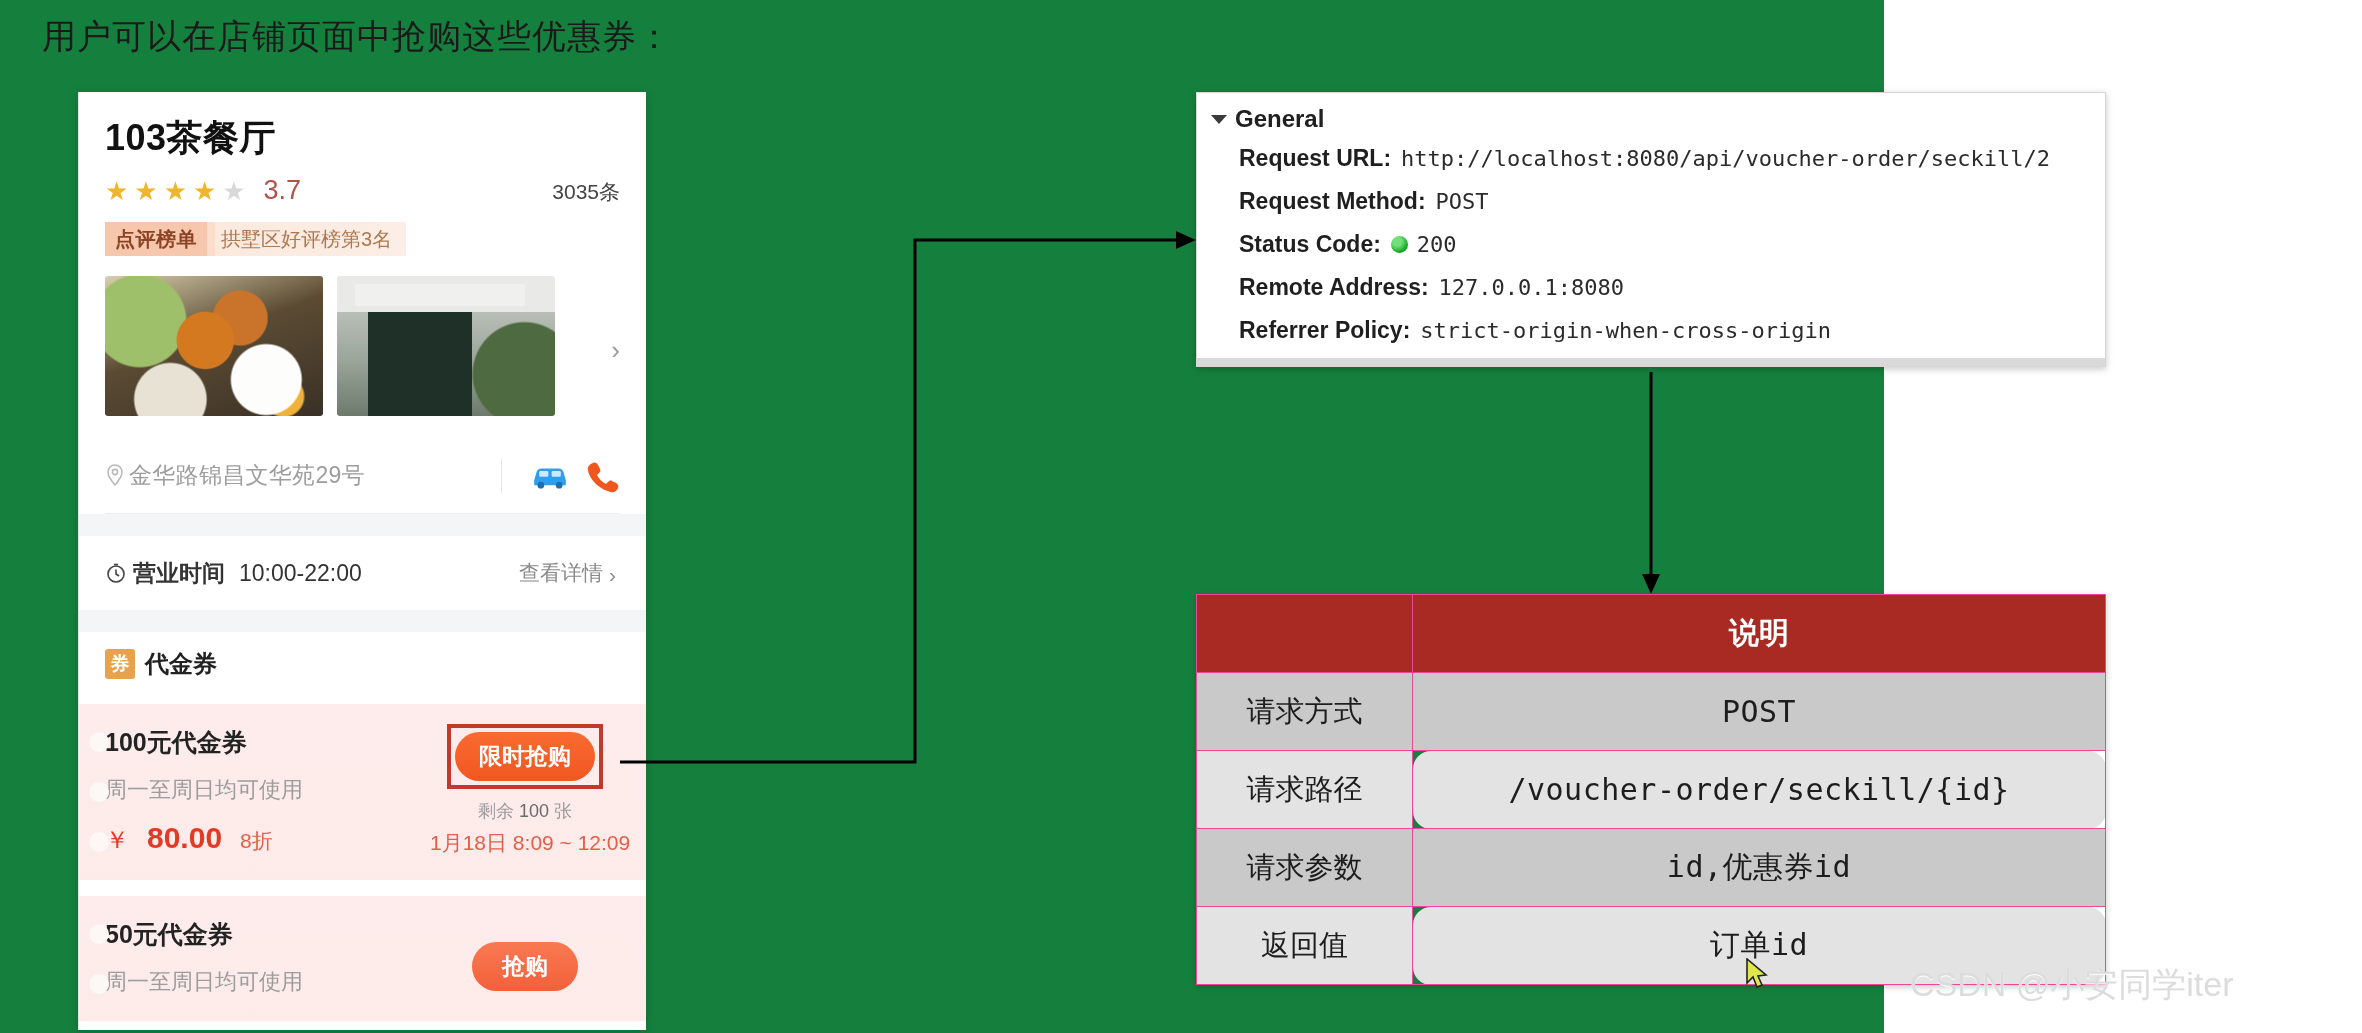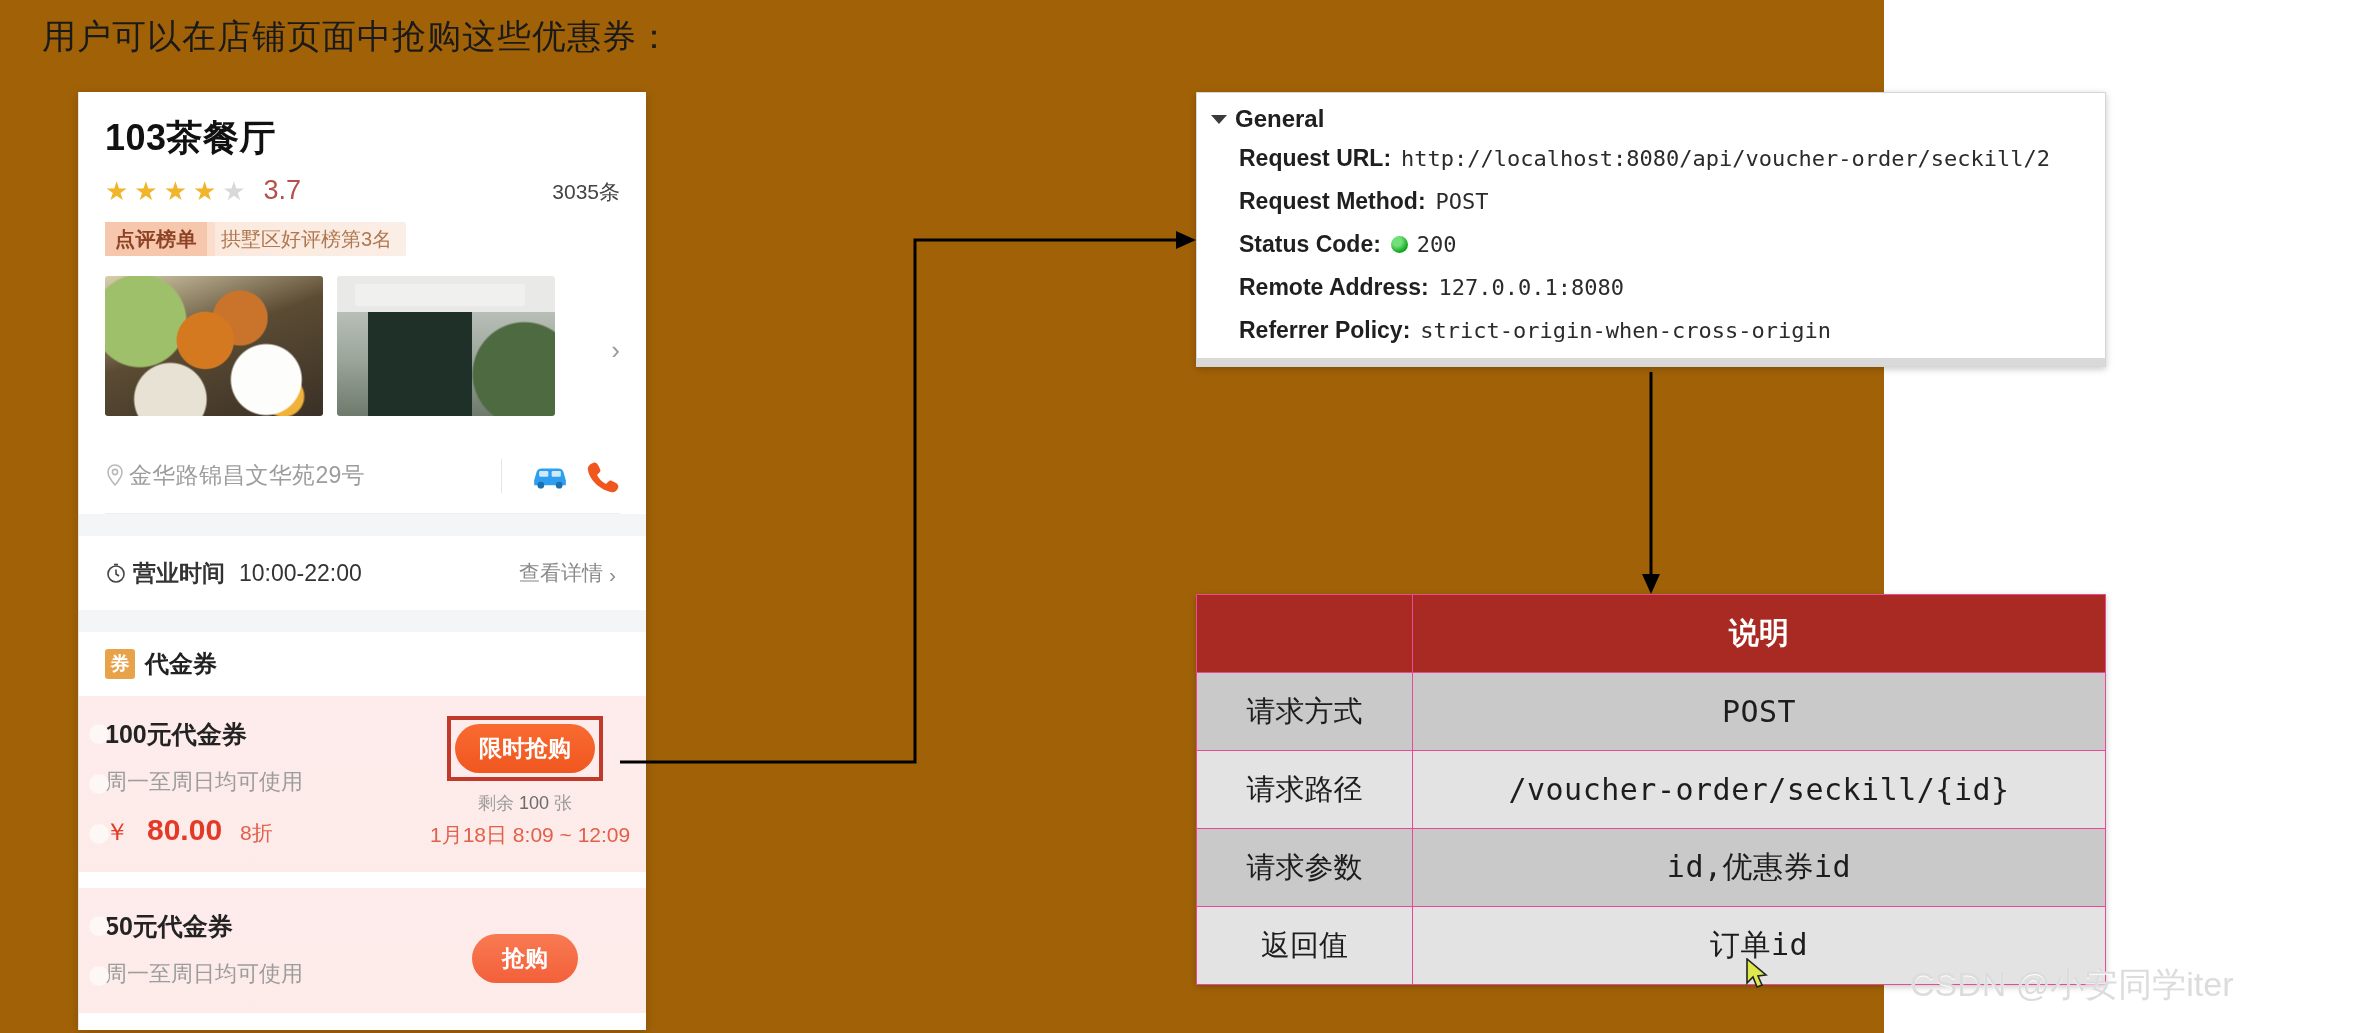--- a/index.html
+++ b/index.html
@@ -2,21 +2,21 @@
 <html><head>
 <meta charset="utf-8">
 <style>
   * { box-sizing: border-box; margin: 0; padding: 0; }
   html, body {
     width: 2362px; height: 1033px;
     background: #ffffff;
     font-family: "Liberation Sans", "DejaVu Sans", sans-serif;
     overflow: hidden;
   }
-  .page { position: relative; width: 1884px; height: 1033px; background:#a16207;text-decoration:underline; }
+  .page { position: relative; width: 1884px; height: 1033px; background:#15803d;text-decoration:underline; }
 
   
   .heading {
     position: absolute; left: 42px; top: 14px;
     font-size: 34px; color: #1a1a1a; letter-spacing: 1px;
     white-space: nowrap;
   }
 
   
   .shop-card {
@@ -114,21 +114,21 @@
   
   .voucher-head { display:flex; align-items:center; gap:10px; height: 64px; }
   .v-tag {
     width: 30px; height: 30px; background:#e8a34a; color:#fff;
     font-size: 19px; line-height:30px; text-align:center; border-radius:3px; font-weight:bold;
   }
   .v-title { font-size: 24px; font-weight: bold; color:#222; }
 
   
   .v-card {
-    margin: 0 -26px; padding: 22px 26px 24px 26px;
+    margin: 8px -26px; padding: 22px 26px 24px 26px;
     background: linear-gradient(180deg,#fdeceb 0%, #fcebe9 100%);
     position: relative;
   }
   .v-card + .v-card { margin-top: 16px; }
   .v-name { font-size: 25px; font-weight: bold; color:#232323; }
   .v-rule { font-size: 22px; color:#9c9c9c; margin-top: 16px; }
   .v-price-row { margin-top: 16px; display:flex; align-items:baseline; gap: 18px; }
   .v-yen { font-size: 24px; color:#e23a26; }
   .v-price { font-size: 30px; font-weight: bold; color:#e23a26; }
   .v-disc { font-size: 21px; color:#e2604a; }
@@ -202,21 +202,21 @@
   }
   .spec-table th.hdr-blank { background:#a82a22; width: 216px; }
   .spec-table th.hdr-main {
     background:#a82a22; color:#fff; font-size: 30px; font-weight:bold;
   }
   .spec-table td.lbl {
     background:#c9c9c9; width: 216px; text-align:center; font-size: 29px;
   }
   .spec-table tr.alt td.lbl { background:#e3e3e3; }
   .spec-table td.val { background:#c9c9c9; text-align:center; }
-  .spec-table tr.alt td.val { background:#e3e3e3; }
+  .spec-table tr.alt td.val { background:#e3e3e3;border-radius:18px; }
   .mono { font-family:"DejaVu Sans Mono","Liberation Mono", monospace; font-size: 29px; letter-spacing:.5px; }
 
   
   .conn { position:absolute; pointer-events:none; }
 
   
   .cursor { position:absolute; left: 1745px; top: 958px; width: 26px; height: 32px; }
 
   
   .watermark {

